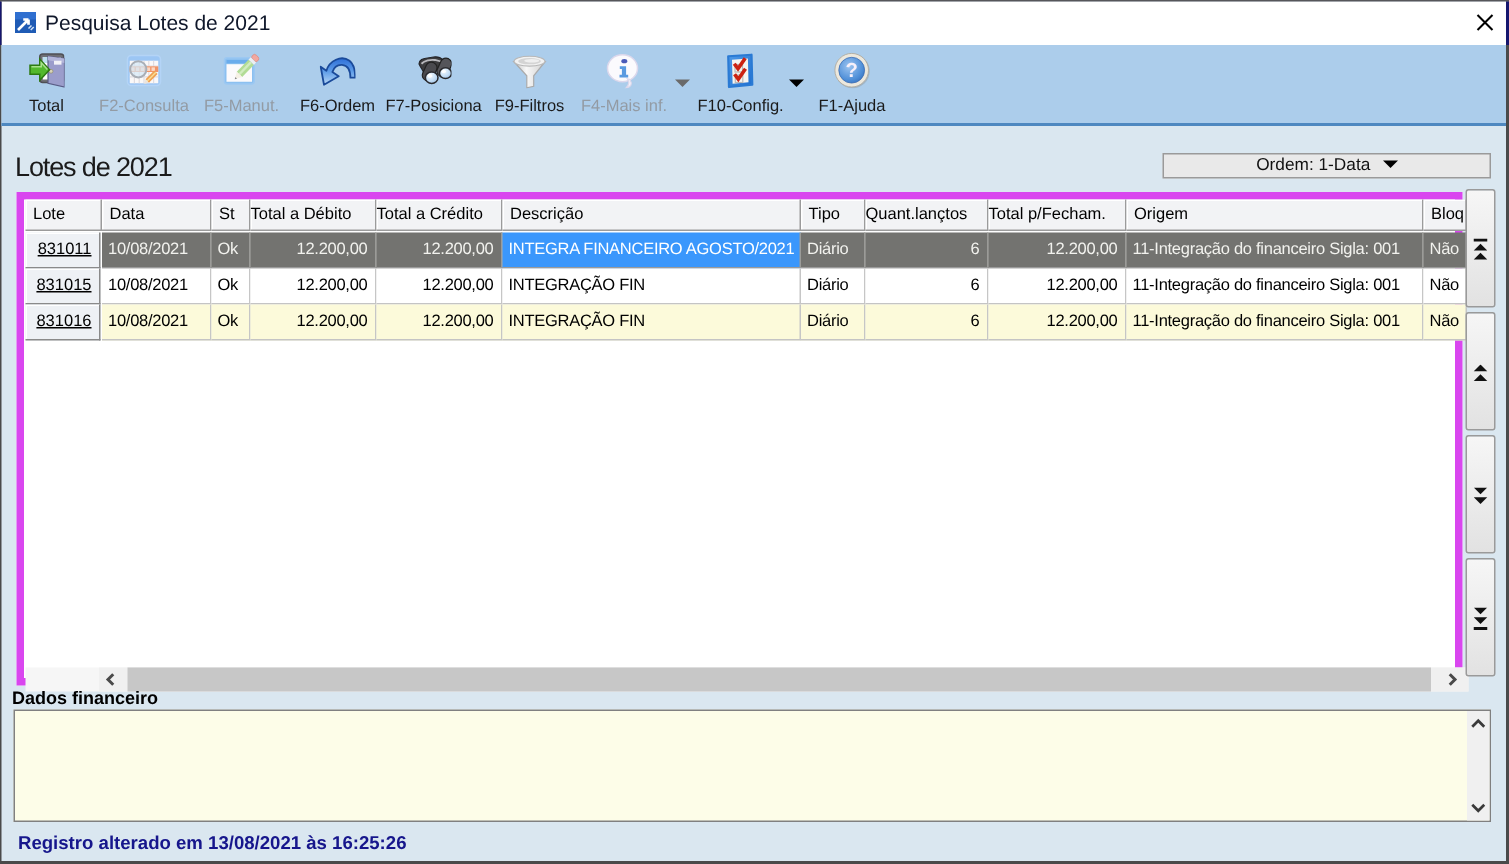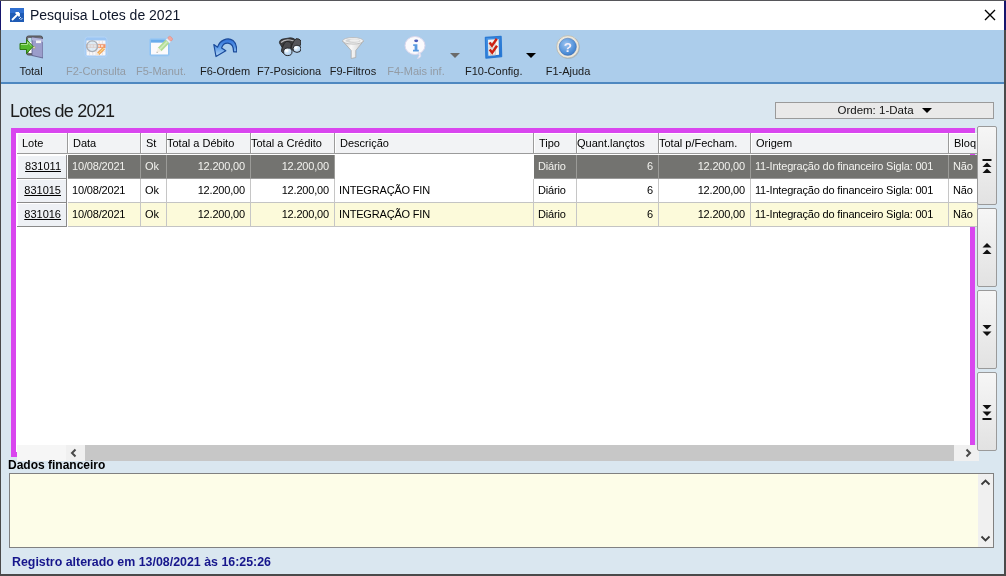--- a/index.html
+++ b/index.html
@@ -259,20 +259,21 @@
       <div class="hc" style="left:735px;width:198px">Origem</div>
       <div class="hc" style="left:933px;width:29px">Bloq</div>
     </div>
   <div id="grows">
       <div class="row dark" style="top:22px">
         <div class="rowhead" style="left:1px">831011</div>
         <div class="cell" style="left:52px;width:73px">10/08/2021</div>
         <div class="cell" style="left:125px;width:26px">Ok</div>
         <div class="cell num" style="left:151px;width:84px">12.200,00</div>
         <div class="cell num" style="left:235px;width:84px">12.200,00</div>
+        <div class="cell" id="selcell" style="left:319px;width:199px">INTEGRA FINANCEIRO AGOSTO/2021</div>
         <div class="cell" style="left:518px;width:43px">Diário</div>
         <div class="cell num" style="left:561px;width:82px">6</div>
         <div class="cell num" style="left:643px;width:92px">12.200,00</div>
         <div class="cell" style="left:735px;width:198px">11-Integração do financeiro Sigla: 001</div>
         <div class="cell" style="left:933px;width:29px">Não</div>
       </div>
       <div class="row white" style="top:46px">
         <div class="rowhead" style="left:1px">831015</div>
         <div class="cell" style="left:52px;width:73px">10/08/2021</div>
         <div class="cell" style="left:125px;width:26px">Ok</div>

